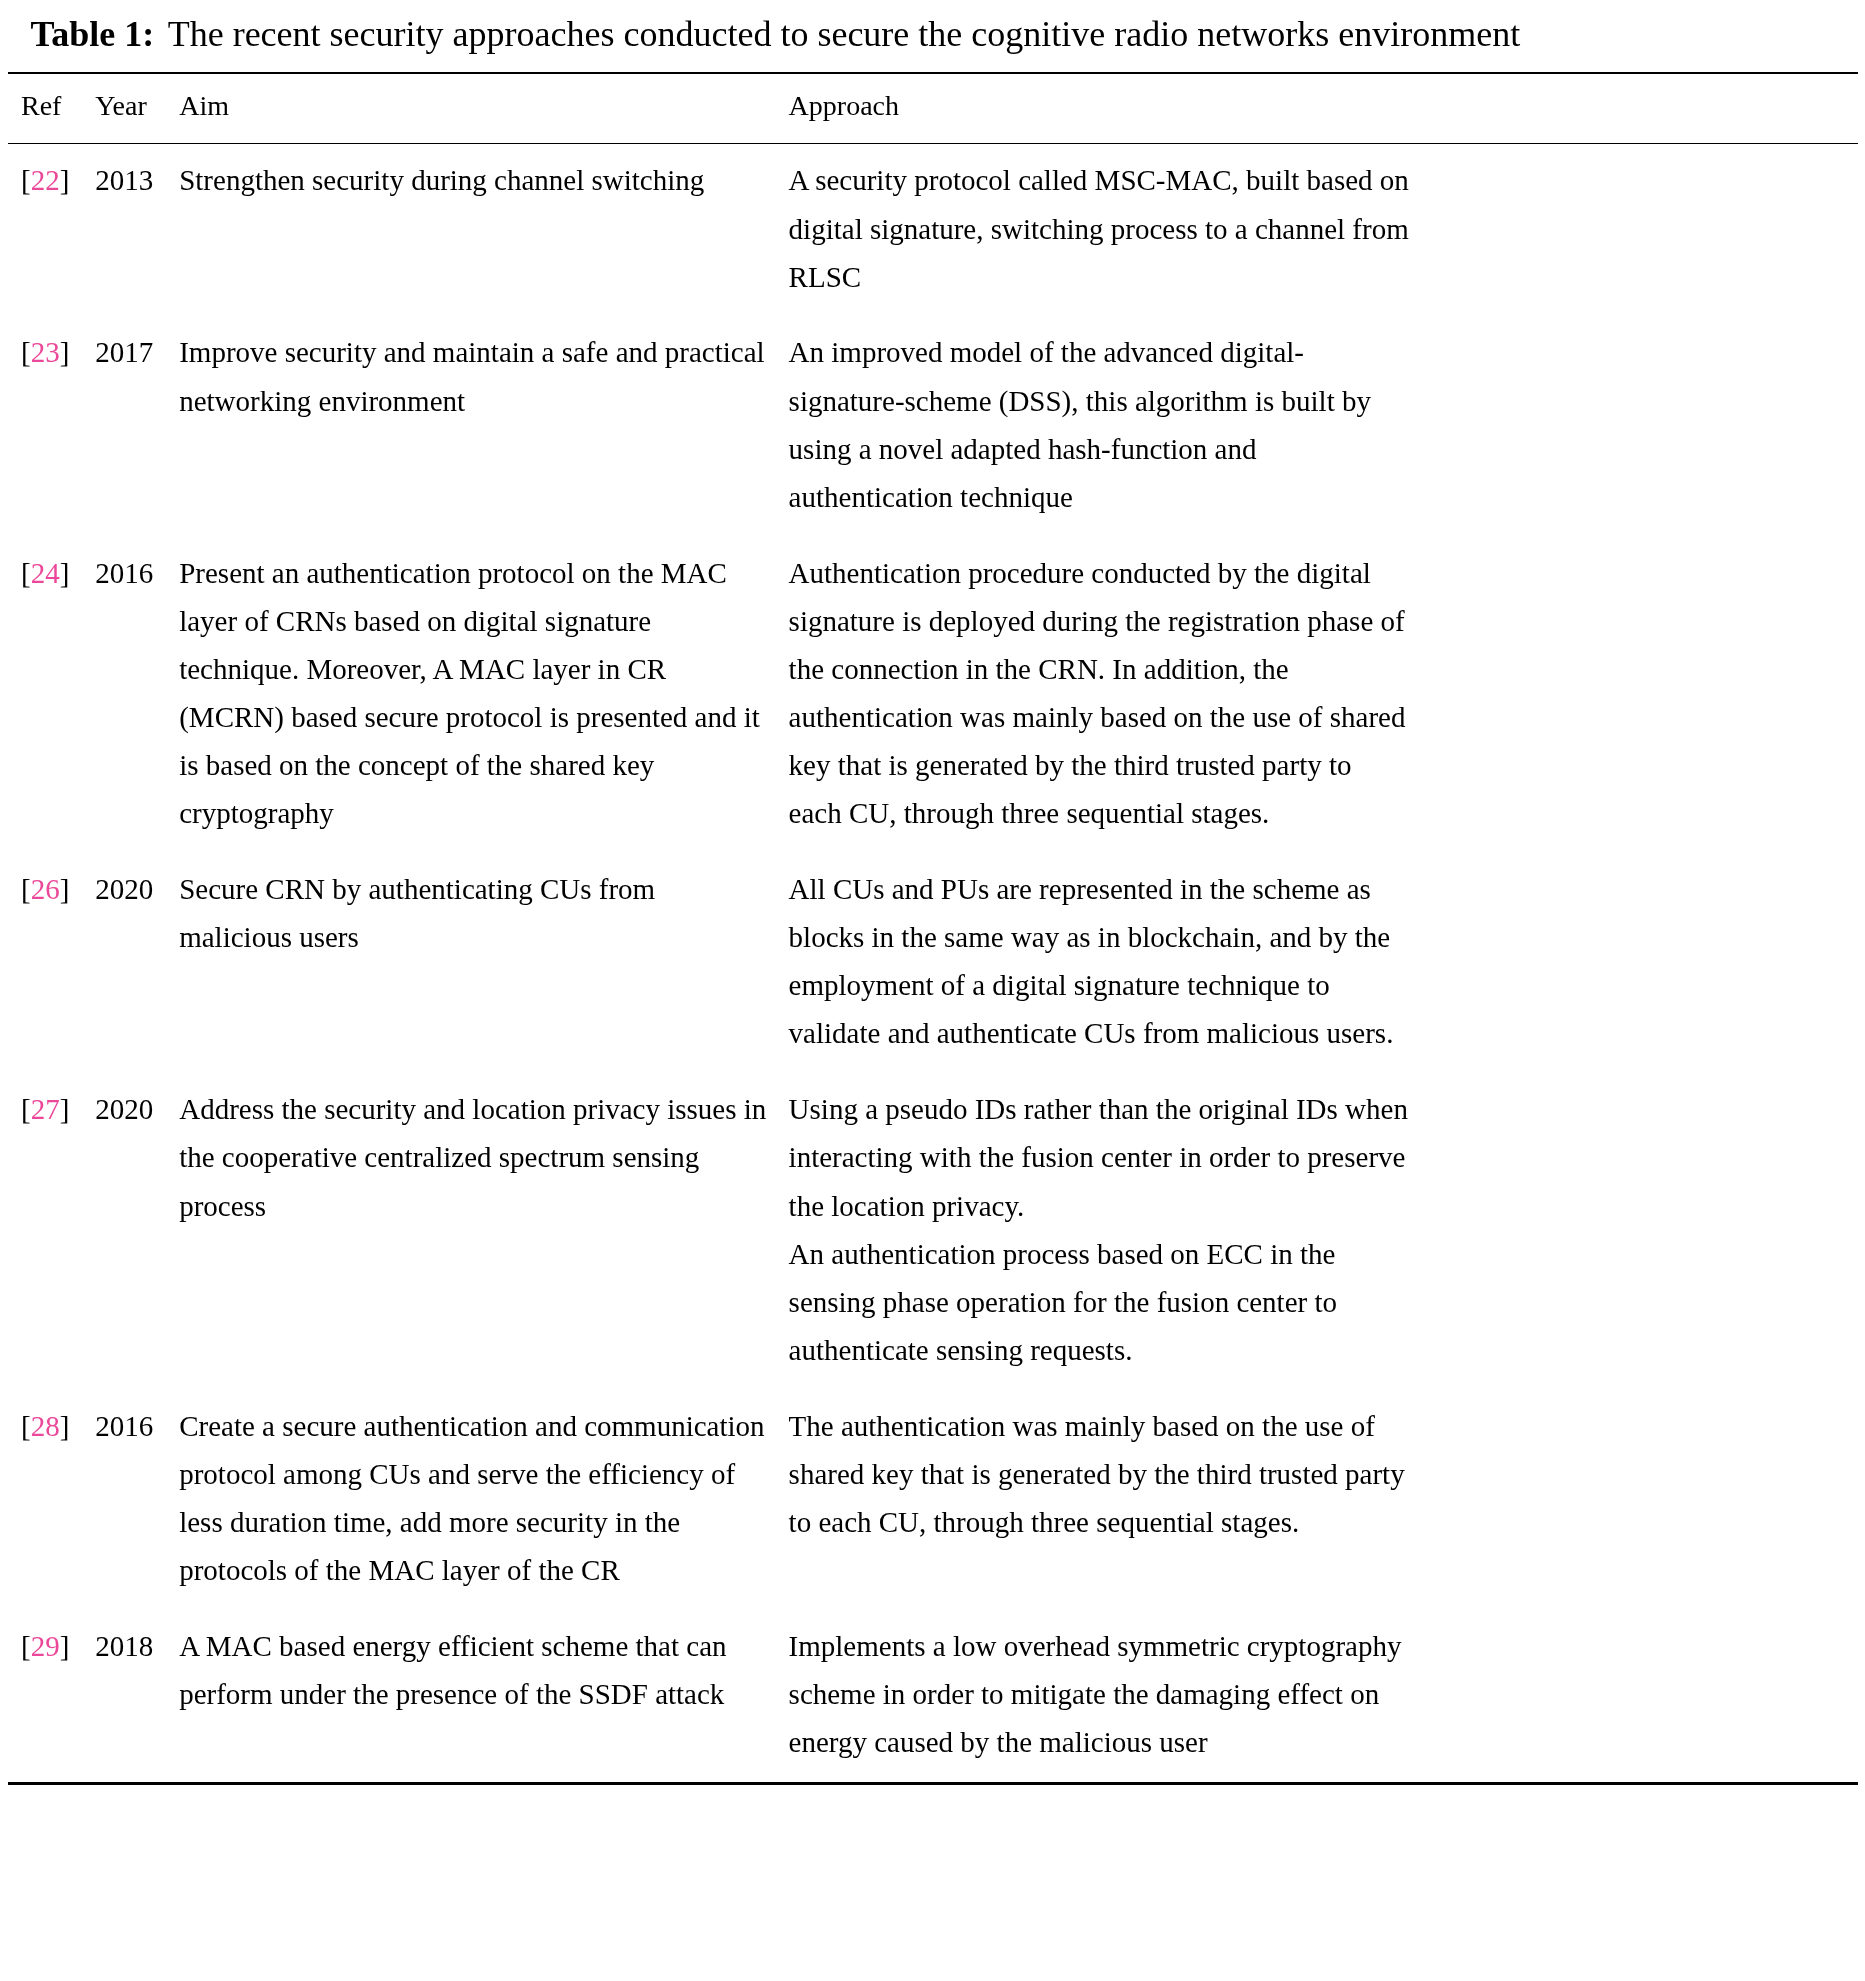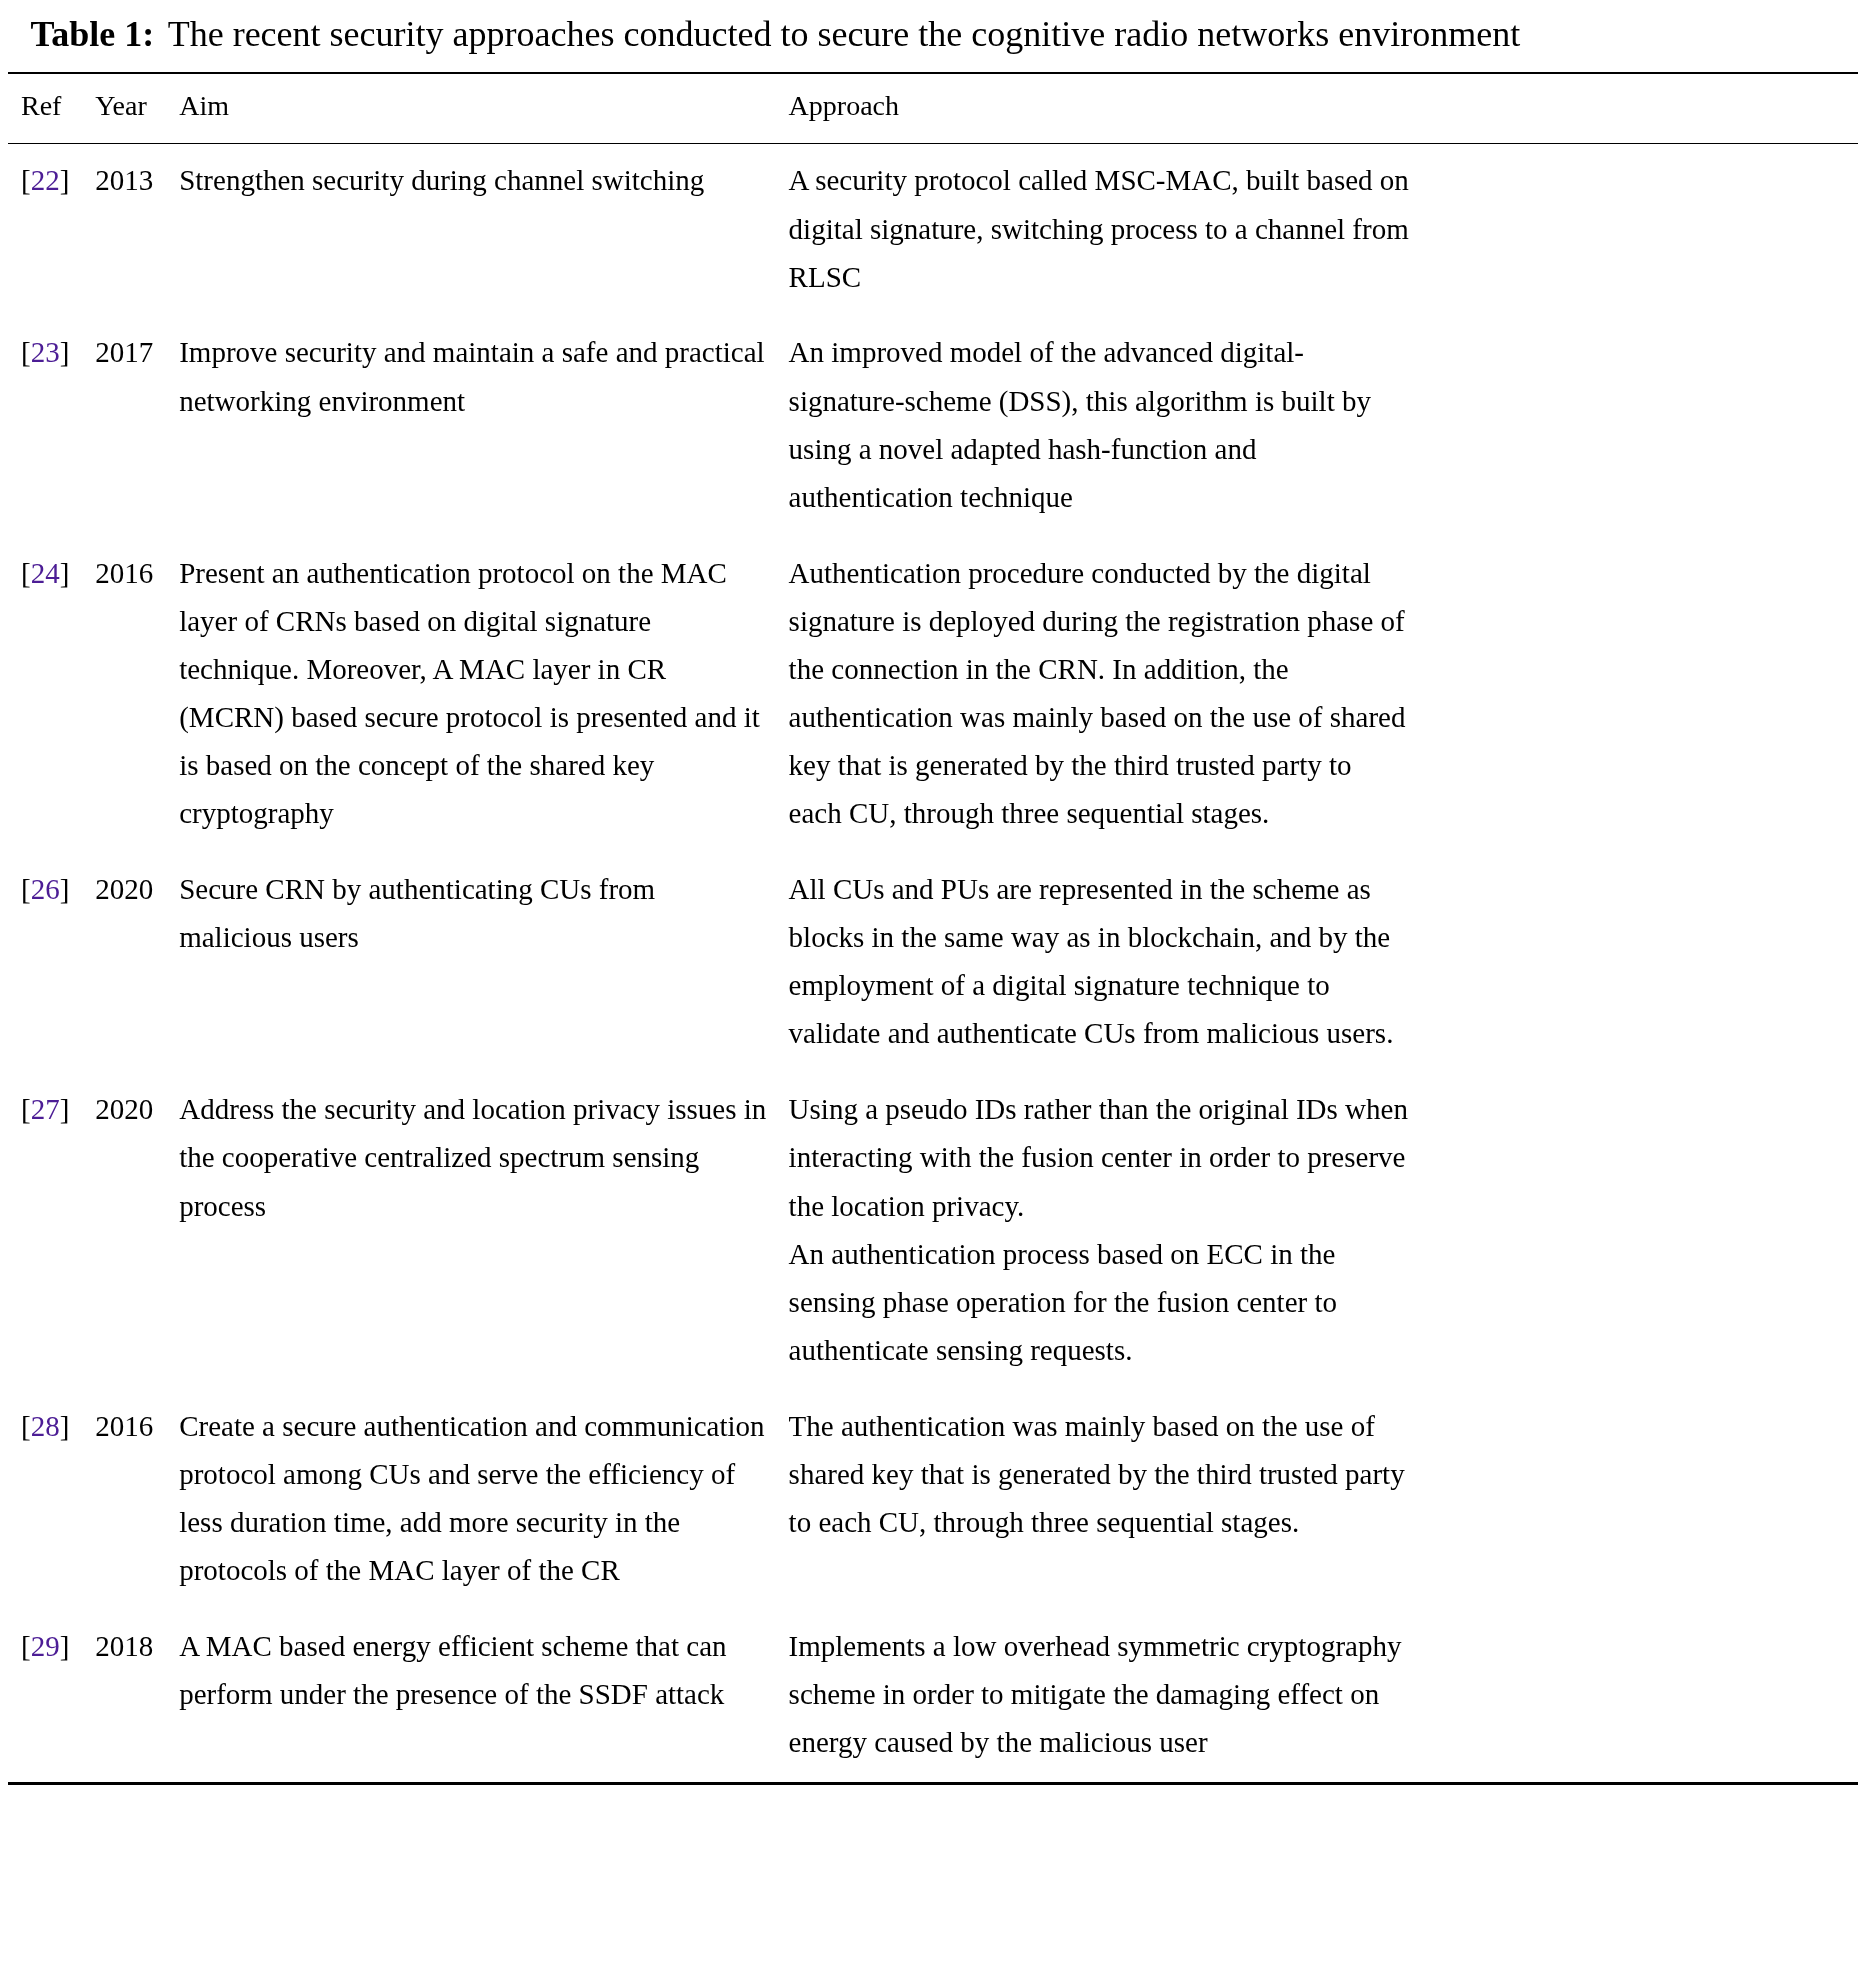--- a/index.html
+++ b/index.html
@@ -54,21 +54,21 @@
   tbody td {
     vertical-align: top;
     padding: 12.4px 0 15.3px 0;
   }
   td.col-ref  { padding-left: 13.4px; white-space: nowrap; }
   td.col-year { padding-left: 9.6px; }
   td.col-aim  { padding-left: 7.6px; padding-right: 21px; }
   td.col-approach { padding-right: 447px; white-space: pre-line; }
 
   .ref-num {
-    color: #4c1d95;
+    color: #ec4899;
     cursor: pointer;
   }
   .bracket {
     color: #000000;
   }
 </style>
 </head>
 <body>
 
 <div class="page">

